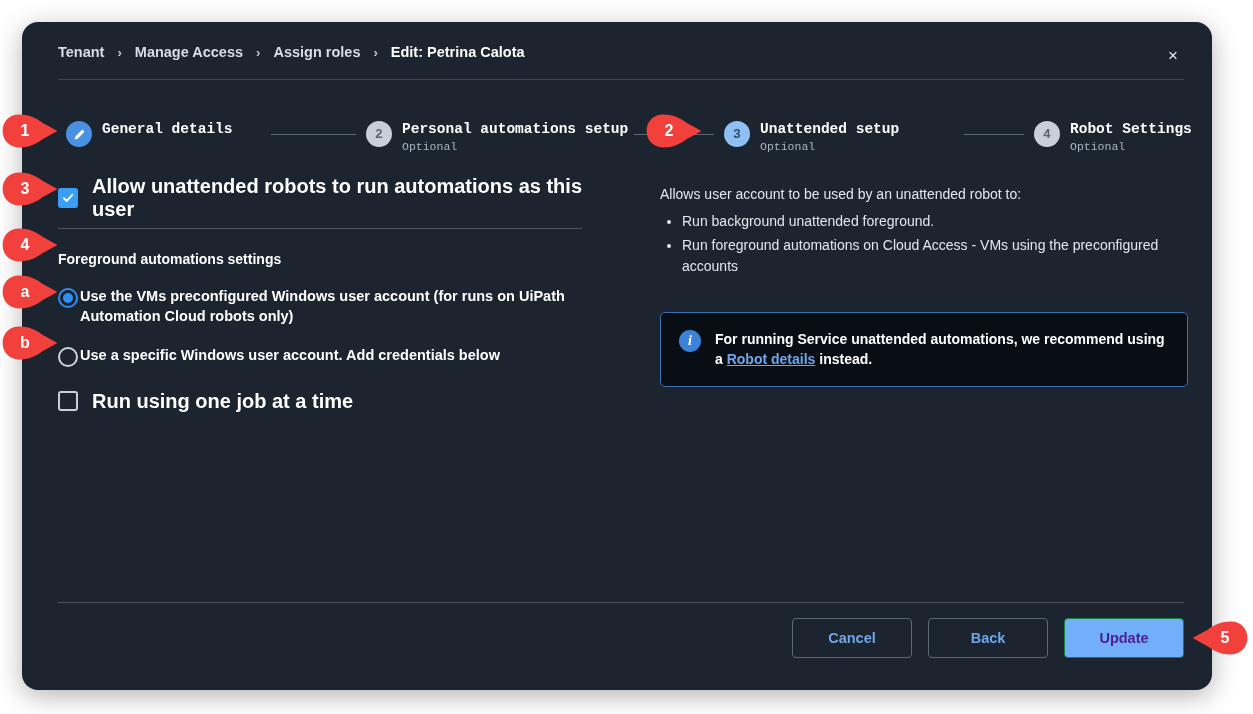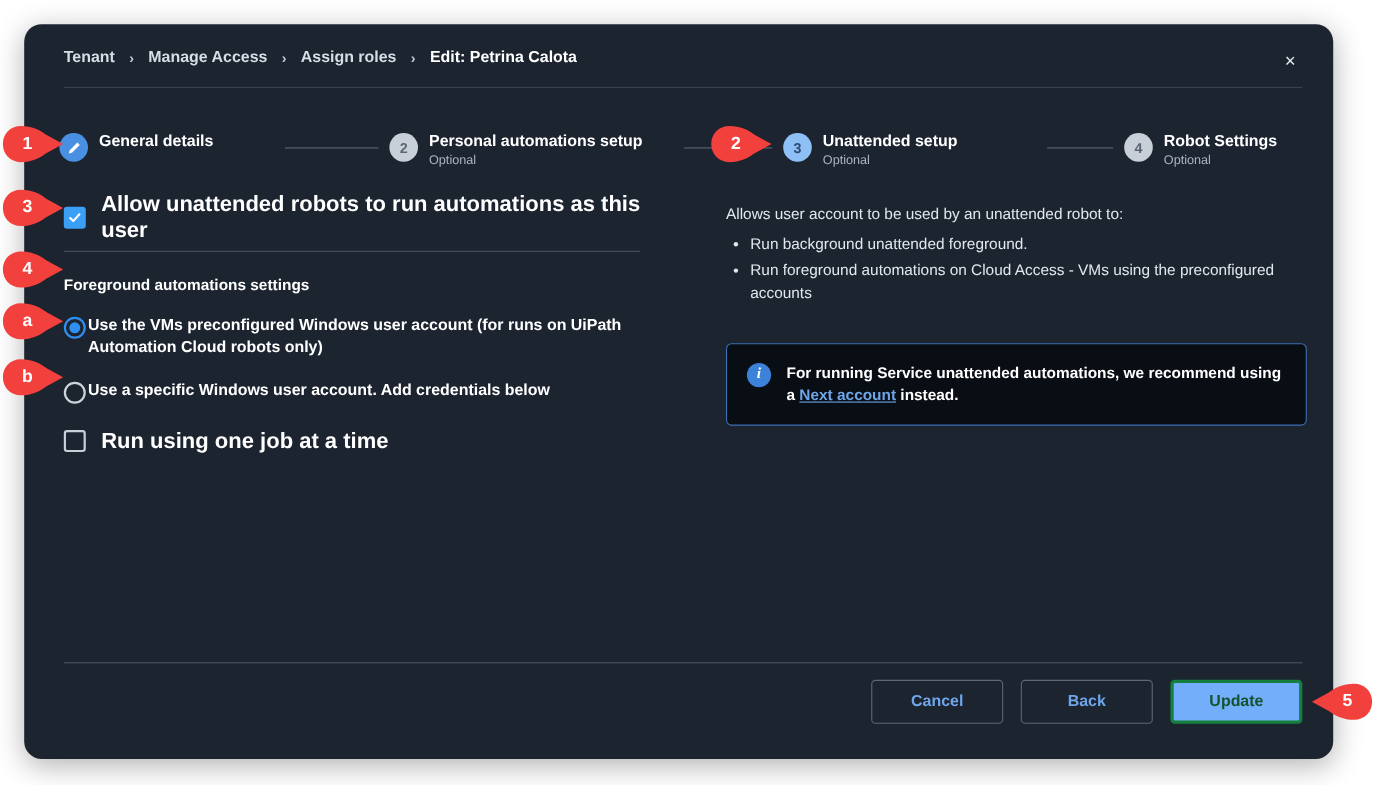--- a/index.html
+++ b/index.html
@@ -50,21 +50,21 @@
   }
   .header-rule {
     position: absolute;
     left: 36px; right: 28px; top: 57px;
     height: 1px; background: #39424f;
   }
 
   
   .stepper {
     position: absolute;
-    left: 32px; top: 98px; right: 28px; height: 56px;
+    left: 44px; top: 98px; right: 28px; height: 56px; font-family: Liberation Mono, monospace;
   }
   .step {
     position: absolute;
     display: flex; align-items: flex-start; gap: 10px;
     cursor: pointer;
   }
   .step-circle {
     width: 26px; height: 26px; border-radius: 50%;
     display: flex; align-items: center; justify-content: center;
     font-size: 13px; font-weight: bold;
@@ -176,21 +176,21 @@
     height: 40px; min-width: 120px;
     border-radius: 4px;
     display: flex; align-items: center; justify-content: center;
     font-size: 14.5px; font-weight: bold;
     cursor: pointer;
   }
   .btn.outline {
     border: 1px solid #5e6875; color: #6fa6ea; background: transparent;
   }
   .btn.primary {
-    background: #73aefb; color: #14532d; border: 3px solid #15803d;
+    background: #73aefb; color: #4c1d95; border: 1px solid #15803d;
   }
 
   
   .pin {
     position: absolute;
     width: 56px; height: 34px;
     display: flex; align-items: center; justify-content: center;
     color: #ffffff; font-size: 16px; font-weight: bold;
     z-index: 40;
   }
@@ -297,21 +297,21 @@
       <div class="desc-lead">Allows user account to be used by an unattended robot to:</div>
 
       <ul class="desc-list" id="desc-list">
           <li>Run background unattended foreground.</li>
           <li>Run foreground automations on Cloud Access - VMs using the preconfigured accounts</li>
         </ul>
 
       <div class="infobox">
         <span class="info-ico">i</span>
         <div class="info-text">
-          <span>For running Service unattended automations, we recommend using a </span><a class="info-link">Next account</a><span> instead.</span>
+          <span>For running Service unattended automations, we recommend using a </span><a class="info-link">Robot details</a><span> instead.</span>
         </div>
       </div>
 
     </div>
 
     <div class="footer-rule"></div>
     <div class="footer">
       <div class="btn outline">Cancel</div>
       <div class="btn outline">Back</div>
       <div class="btn primary">Update</div>

